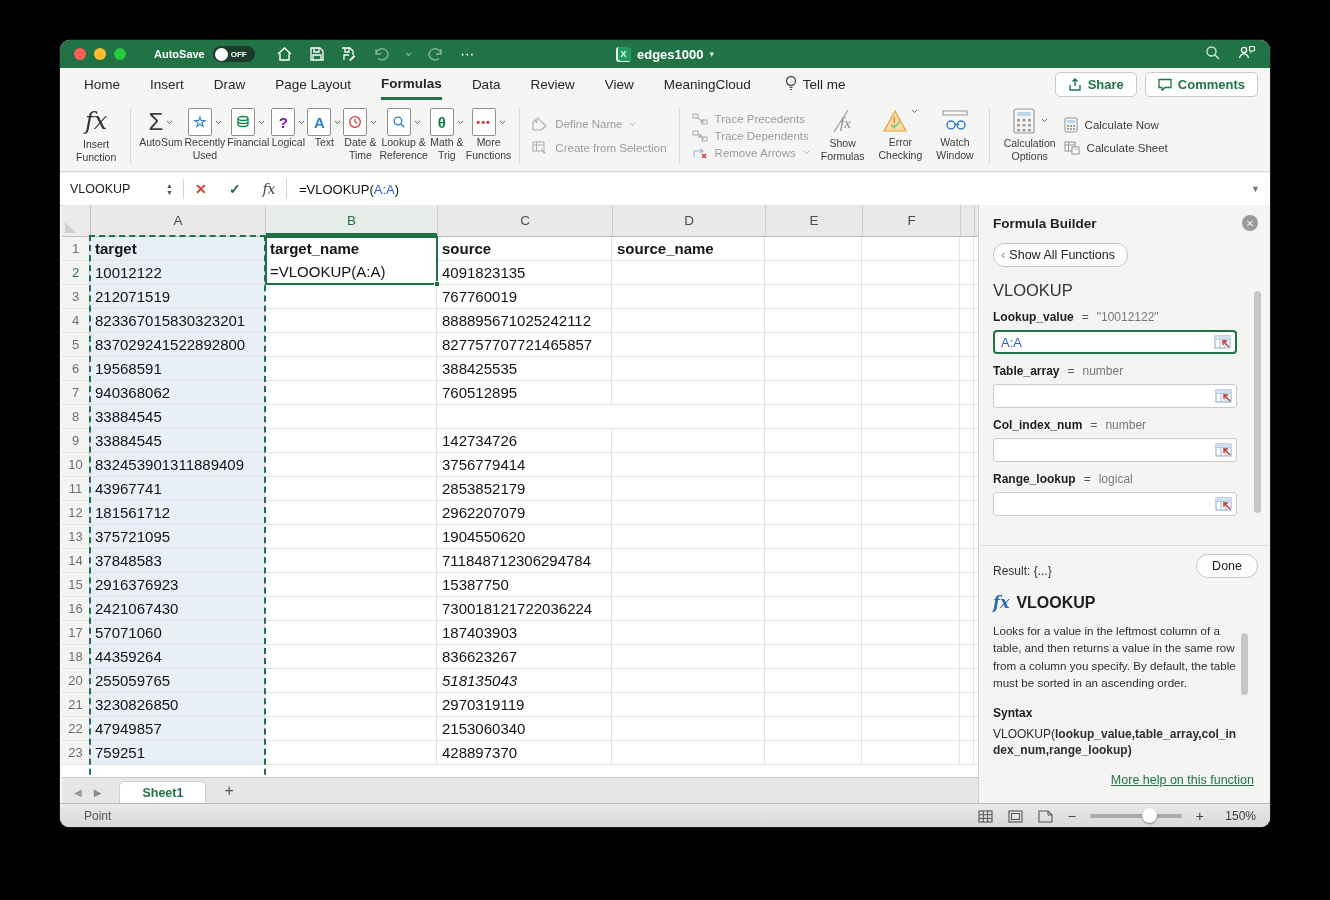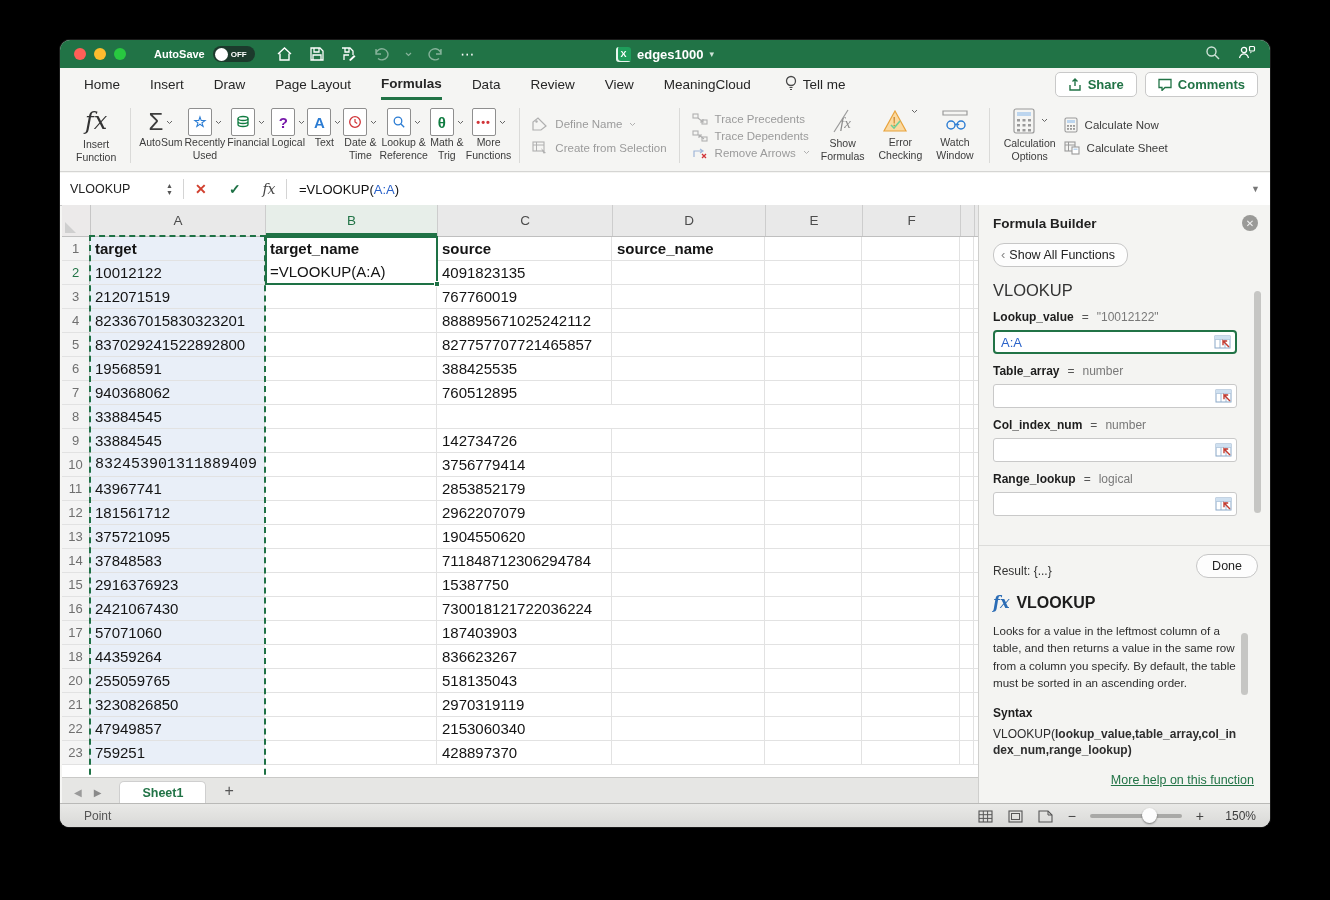--- a/index.html
+++ b/index.html
@@ -642,21 +642,21 @@
           <div class="gcell ca" style="width: 175px;">33884545</div>
           <div class="gcell" style="width: 172px;"></div>
           <div class="gcell" style="width: 175px;">142734726</div>
           <div class="gcell" style="width: 153px;"></div>
           <div class="gcell" style="width: 97px;"></div>
           <div class="gcell" style="width: 98px;"></div>
           <div class="gcell" style="width: 14px;"></div>
         </div>
         <div class="grow">
           <div class="gnum">10</div>
-          <div class="gcell ca" style="width: 175px; font-family: Liberation Mono, monospace;">832453901311889409</div>
+          <div class="gcell ca" style="width: 175px;">832453901311889409</div>
           <div class="gcell" style="width: 172px;"></div>
           <div class="gcell" style="width: 175px;">3756779414</div>
           <div class="gcell" style="width: 153px;"></div>
           <div class="gcell" style="width: 97px;"></div>
           <div class="gcell" style="width: 98px;"></div>
           <div class="gcell" style="width: 14px;"></div>
         </div>
         <div class="grow">
           <div class="gnum">11</div>
           <div class="gcell ca" style="width: 175px;">43967741</div>
@@ -734,21 +734,21 @@
           <div class="gcell" style="width: 175px;">836623267</div>
           <div class="gcell" style="width: 153px;"></div>
           <div class="gcell" style="width: 97px;"></div>
           <div class="gcell" style="width: 98px;"></div>
           <div class="gcell" style="width: 14px;"></div>
         </div>
         <div class="grow">
           <div class="gnum">20</div>
           <div class="gcell ca" style="width: 175px;">255059765</div>
           <div class="gcell" style="width: 172px;"></div>
-          <div class="gcell" style="width: 175px;">518135043</div>
+          <div class="gcell" style="width: 175px; font-style: italic;">518135043</div>
           <div class="gcell" style="width: 153px;"></div>
           <div class="gcell" style="width: 97px;"></div>
           <div class="gcell" style="width: 98px;"></div>
           <div class="gcell" style="width: 14px;"></div>
         </div>
         <div class="grow">
           <div class="gnum">21</div>
           <div class="gcell ca" style="width: 175px;">3230826850</div>
           <div class="gcell" style="width: 172px;"></div>
           <div class="gcell" style="width: 175px;">2970319119</div>

